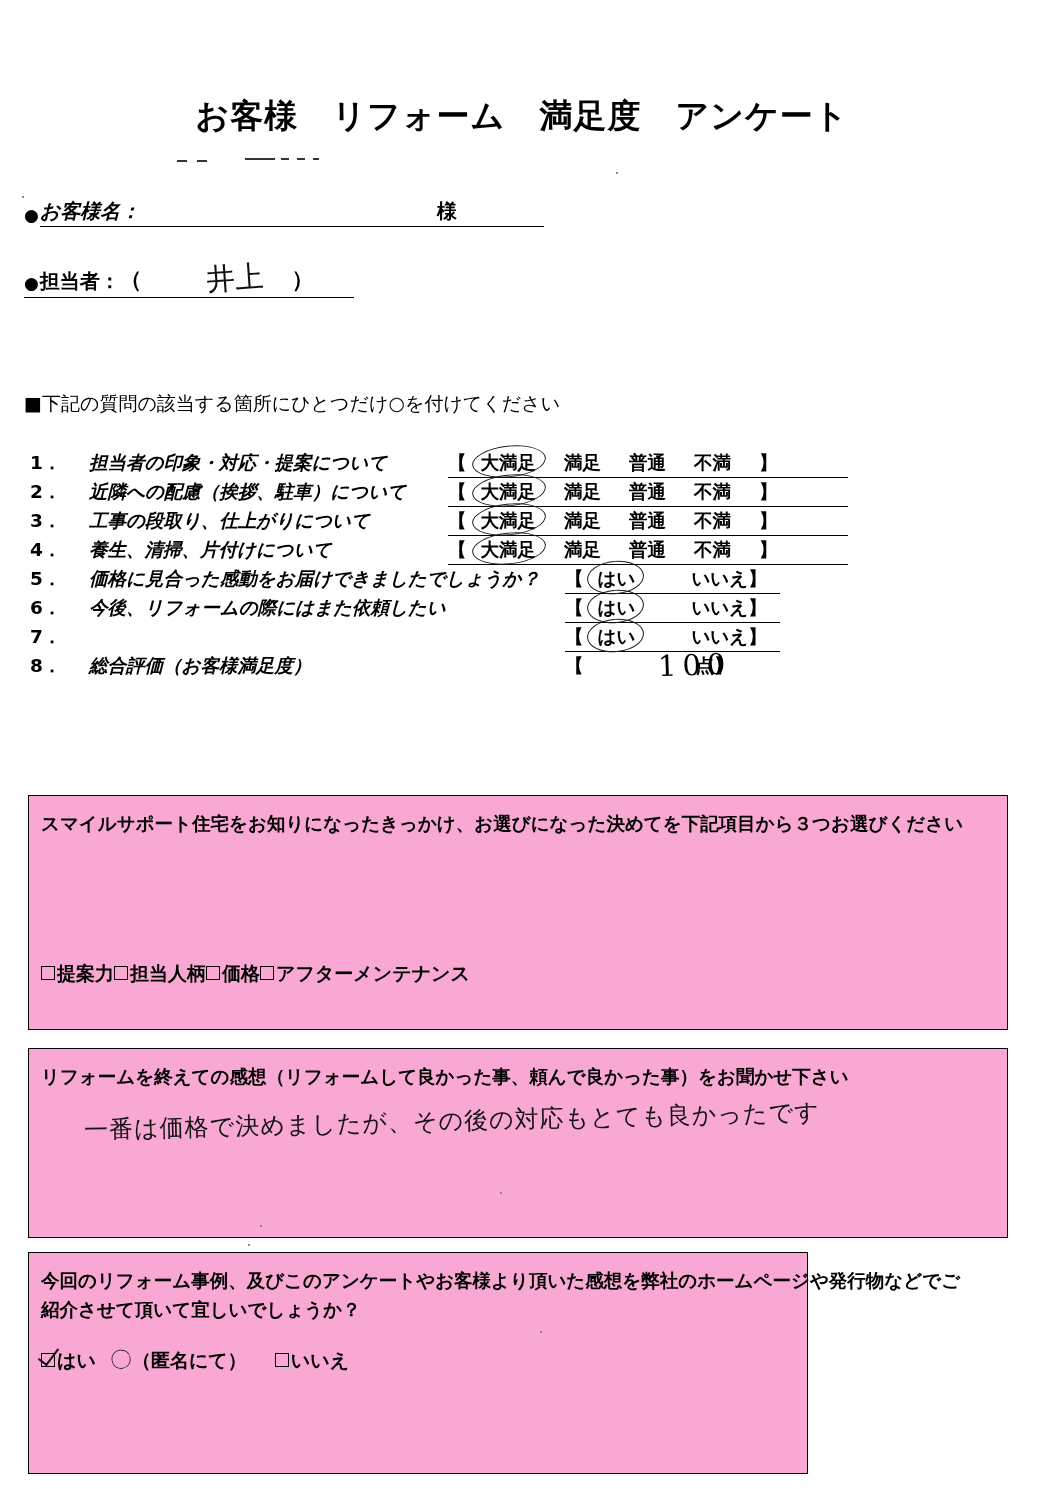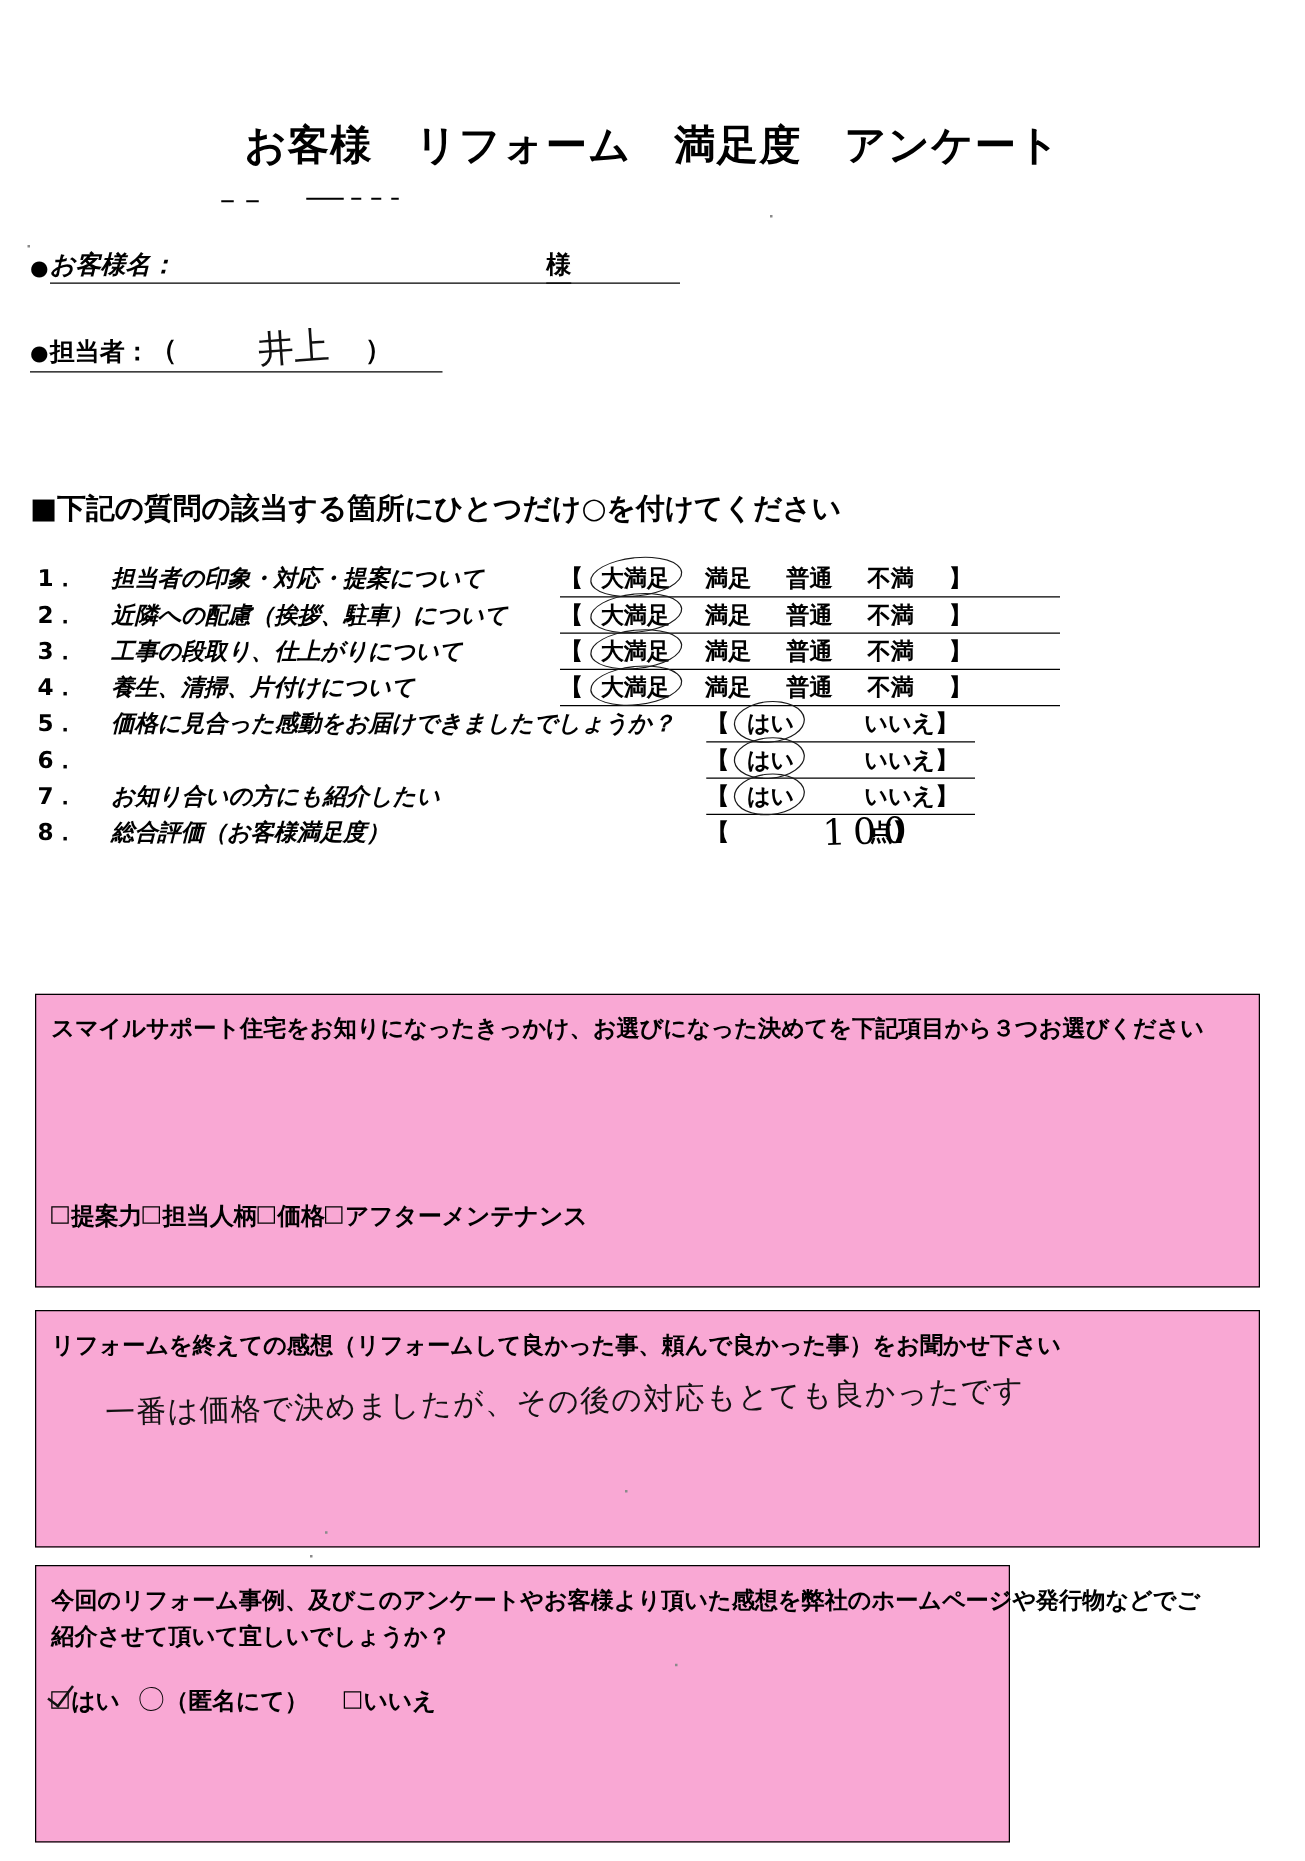--- a/index.html
+++ b/index.html
@@ -106,22 +106,22 @@
     font-weight: 400;
     transform: rotate(-4deg) scaleX(0.95);
     color: #111;
   }
 
   
   .instruction {
     position: absolute;
     top: 391px;
     left: 24px;
-    font-size: 23px;
-    font-weight: bold;
+    font-size: 19px;
+    font-weight: normal;
     white-space: pre;
   }
 
   
   .questions {
     position: absolute;
     top: 448px;
     left: 30px;
     width: 830px;
   }
@@ -344,26 +344,26 @@
     </div>
 
     <div class="q-row">
       <span class="q-num">5．</span>
       <span class="q-text">価格に見合った感動をお届けできましたでしょうか？</span>
       <span class="q-ans typeB"><span>【</span><span class="brk"></span><span class="opt circled tight">はい</span><span class="brk"></span><span class="brk"></span><span class="brk"></span><span class="brk"></span><span class="opt">いいえ</span><span>】</span></span>
     </div>
 
     <div class="q-row">
       <span class="q-num">6．</span>
+      <span class="q-text">今後、リフォームの際にはまた依頼したい</span>
       <span class="q-ans typeB"><span>【</span><span class="brk"></span><span class="opt circled tight">はい</span><span class="brk"></span><span class="brk"></span><span class="brk"></span><span class="brk"></span><span class="opt">いいえ</span><span>】</span></span>
     </div>
 
     <div class="q-row">
       <span class="q-num">7．</span>
-      <span class="q-text">お知り合いの方にも紹介したい</span>
       <span class="q-ans typeB"><span>【</span><span class="brk"></span><span class="opt circled tight">はい</span><span class="brk"></span><span class="brk"></span><span class="brk"></span><span class="brk"></span><span class="opt">いいえ</span><span>】</span></span>
     </div>
 
     <div class="q-row">
       <span class="q-num">8．</span>
       <span class="q-text">総合評価（お客様満足度）</span>
       <span class="q-ans typeC"><span>【</span><span class="brk"></span><span class="brk"></span><span class="brk"></span><span class="brk"></span><span class="brk"></span><span class="brk"></span><span class="brk"></span><span class="brk"></span><span>点</span><span>】</span><span class="hand-score">100</span></span>
     </div>
 
   </div>

